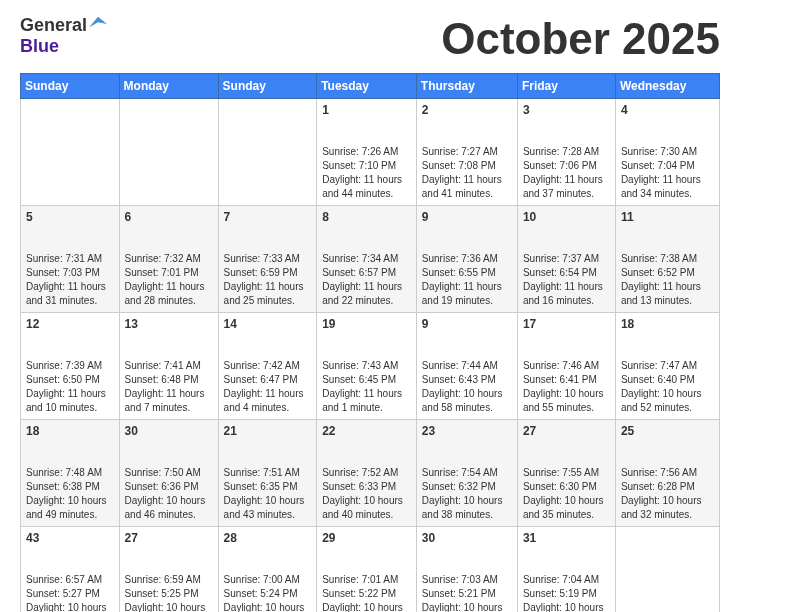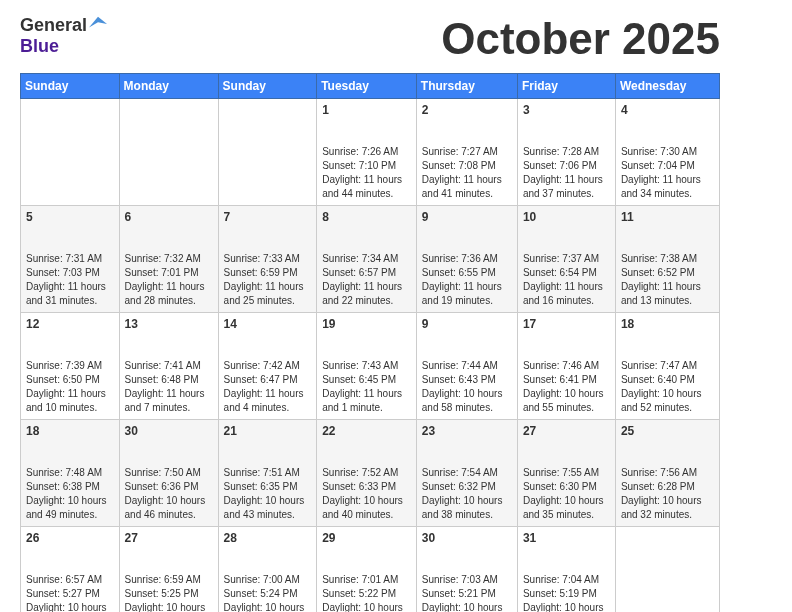--- a/index.html
+++ b/index.html
@@ -252,21 +252,21 @@
             <span class="day-number">27</span>
             <div class="day-info">Sunrise: 7:55 AM<br>Sunset: 6:30 PM<br>Daylight: 10 hours and 35 minutes.</div>
           </td>
           <td>
             <span class="day-number">25</span>
             <div class="day-info">Sunrise: 7:56 AM<br>Sunset: 6:28 PM<br>Daylight: 10 hours and 32 minutes.</div>
           </td>
         </tr>
         <tr class="row-odd">
           <td>
-            <span class="day-number">26</span>
+            <span class="day-number">43</span>
             <div class="day-info">Sunrise: 6:57 AM<br>Sunset: 5:27 PM<br>Daylight: 10 hours and 29 minutes.</div>
           </td>
           <td>
             <span class="day-number">27</span>
             <div class="day-info">Sunrise: 6:59 AM<br>Sunset: 5:25 PM<br>Daylight: 10 hours and 26 minutes.</div>
           </td>
           <td>
             <span class="day-number">28</span>
             <div class="day-info">Sunrise: 7:00 AM<br>Sunset: 5:24 PM<br>Daylight: 10 hours and 23 minutes.</div>
           </td>

